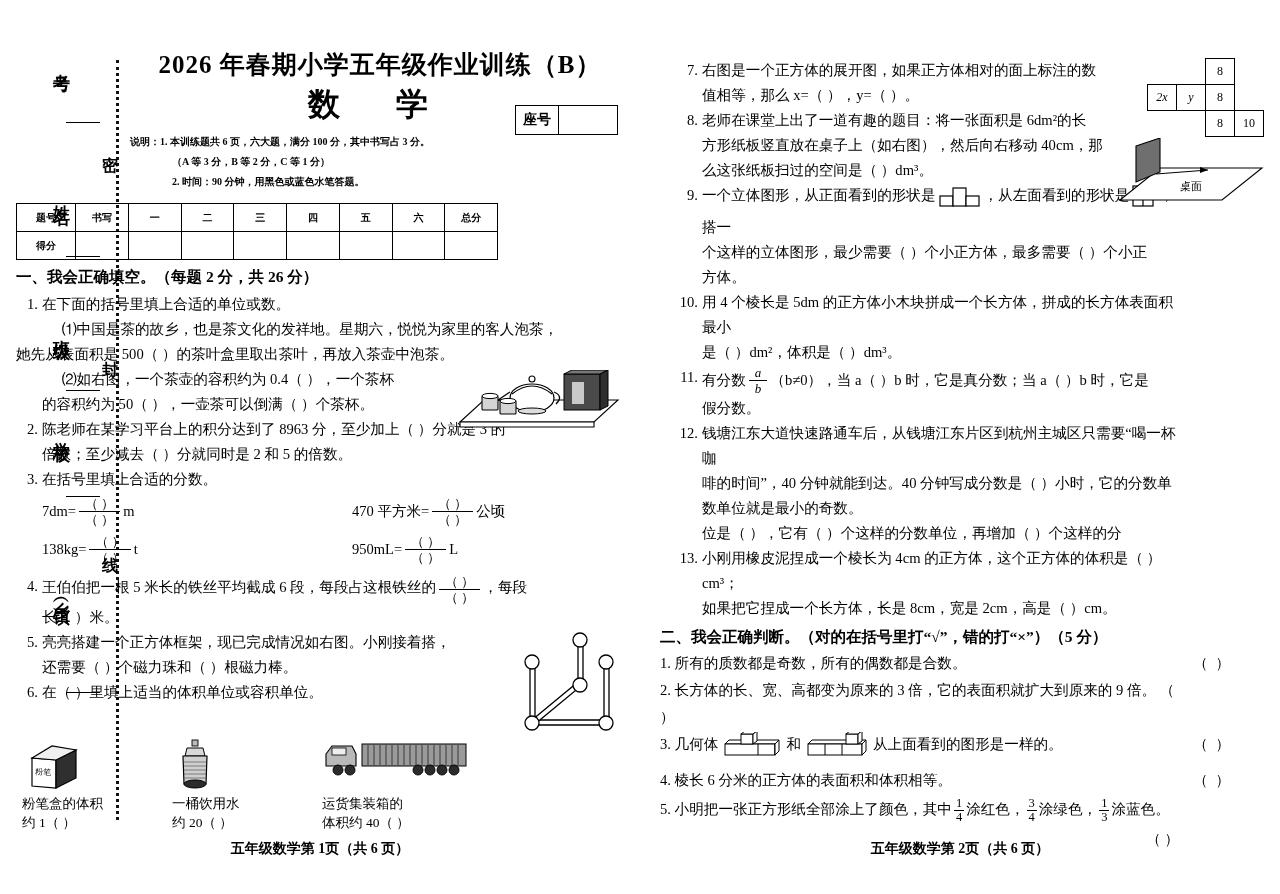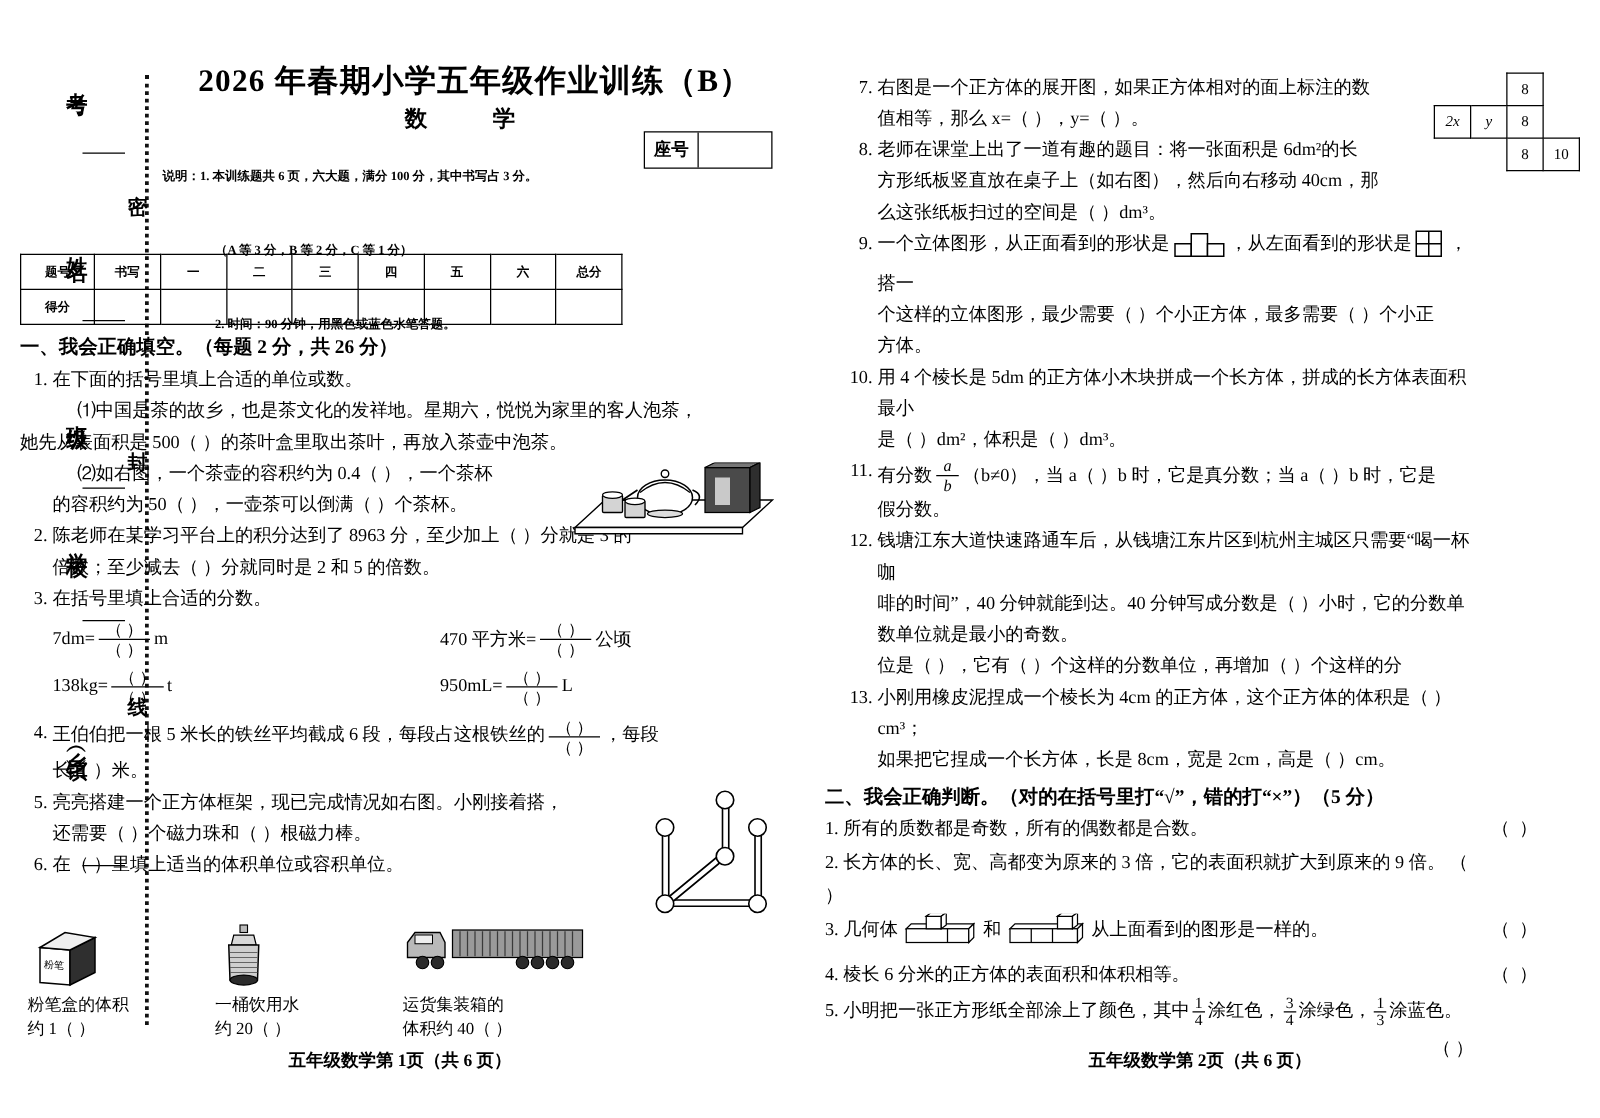--- a/index.html
+++ b/index.html
@@ -41,35 +41,35 @@
     position:absolute;left:57px;width:26px;text-align:center;
     font-weight:bold;font-size:16px;
   }
 
   
   .title{
     text-align:center;font-weight:bold;font-size:25px;letter-spacing:1px;
     margin:0;padding:0;
   }
   .subject{
-    text-align:center;font-weight:bold;font-size:18px;letter-spacing:24px;
+    text-align:center;font-weight:bold;font-size:32px;letter-spacing:24px;
     margin:0;padding:2px 0 0 0;
   }
   .seatbox{
     position:absolute;right:22px;top:105px;
     display:flex;border:1.6px solid #000;height:28px;justify-content:center;
   }
   .seatbox .lab{width:42px;display:flex;align-items:center;justify-content:center;
     font-size:14px;font-weight:bold;border-right:1.6px solid #000;}
   .seatbox .blank{width:58px;}
 
   .notes{font-size:10px;line-height:20px;font-weight:bold;}
   .notes .n-row{display:flex;}
   .notes .n-lead{white-space:nowrap;}
-  .notes .n-ind{padding-left:42px;margin-top:39px;}
+  .notes .n-ind{padding-left:42px;}
 
   
   table.score{
     border-collapse:collapse;width:482px;margin:7px 0 0 16px;
     table-layout:fixed;
   }
   table.score td{
     border:1.4px solid #000;height:25px;text-align:center;
     font-size:10px;font-weight:bold;
   }
@@ -544,16 +544,25 @@
         <tr>
           <td class="off"></td>
           <td class="off"></td>
           <td class="on">8</td>
           <td class="on">10</td>
         </tr>
       </tbody>
         </table>
     </div>
 
+    <div class="board">
+      <svg width="150" height="88" viewBox="0 0 150 88">
+        <polygon points="4,62 44,30 146,30 106,62" fill="#fff" stroke="#000" stroke-width="1.1"></polygon>
+        <polygon points="20,8 44,0 44,34 20,44" fill="#6f6f6f" stroke="#000" stroke-width="1.1"></polygon>
+        <line x1="40" y1="36" x2="92" y2="32" stroke="#000" stroke-width="1"></line>
+        <polygon points="92,32 84,29 84,35" fill="#000"></polygon>
+        <text x="64" y="52" font-size="11" font-family="'Liberation Sans',sans-serif">桌面</text>
+      </svg>
+    </div>
 
     <div class="footer">五年级数学第 2页（共 6 页）</div>
   </div>
 </div>
 
 </body></html>

